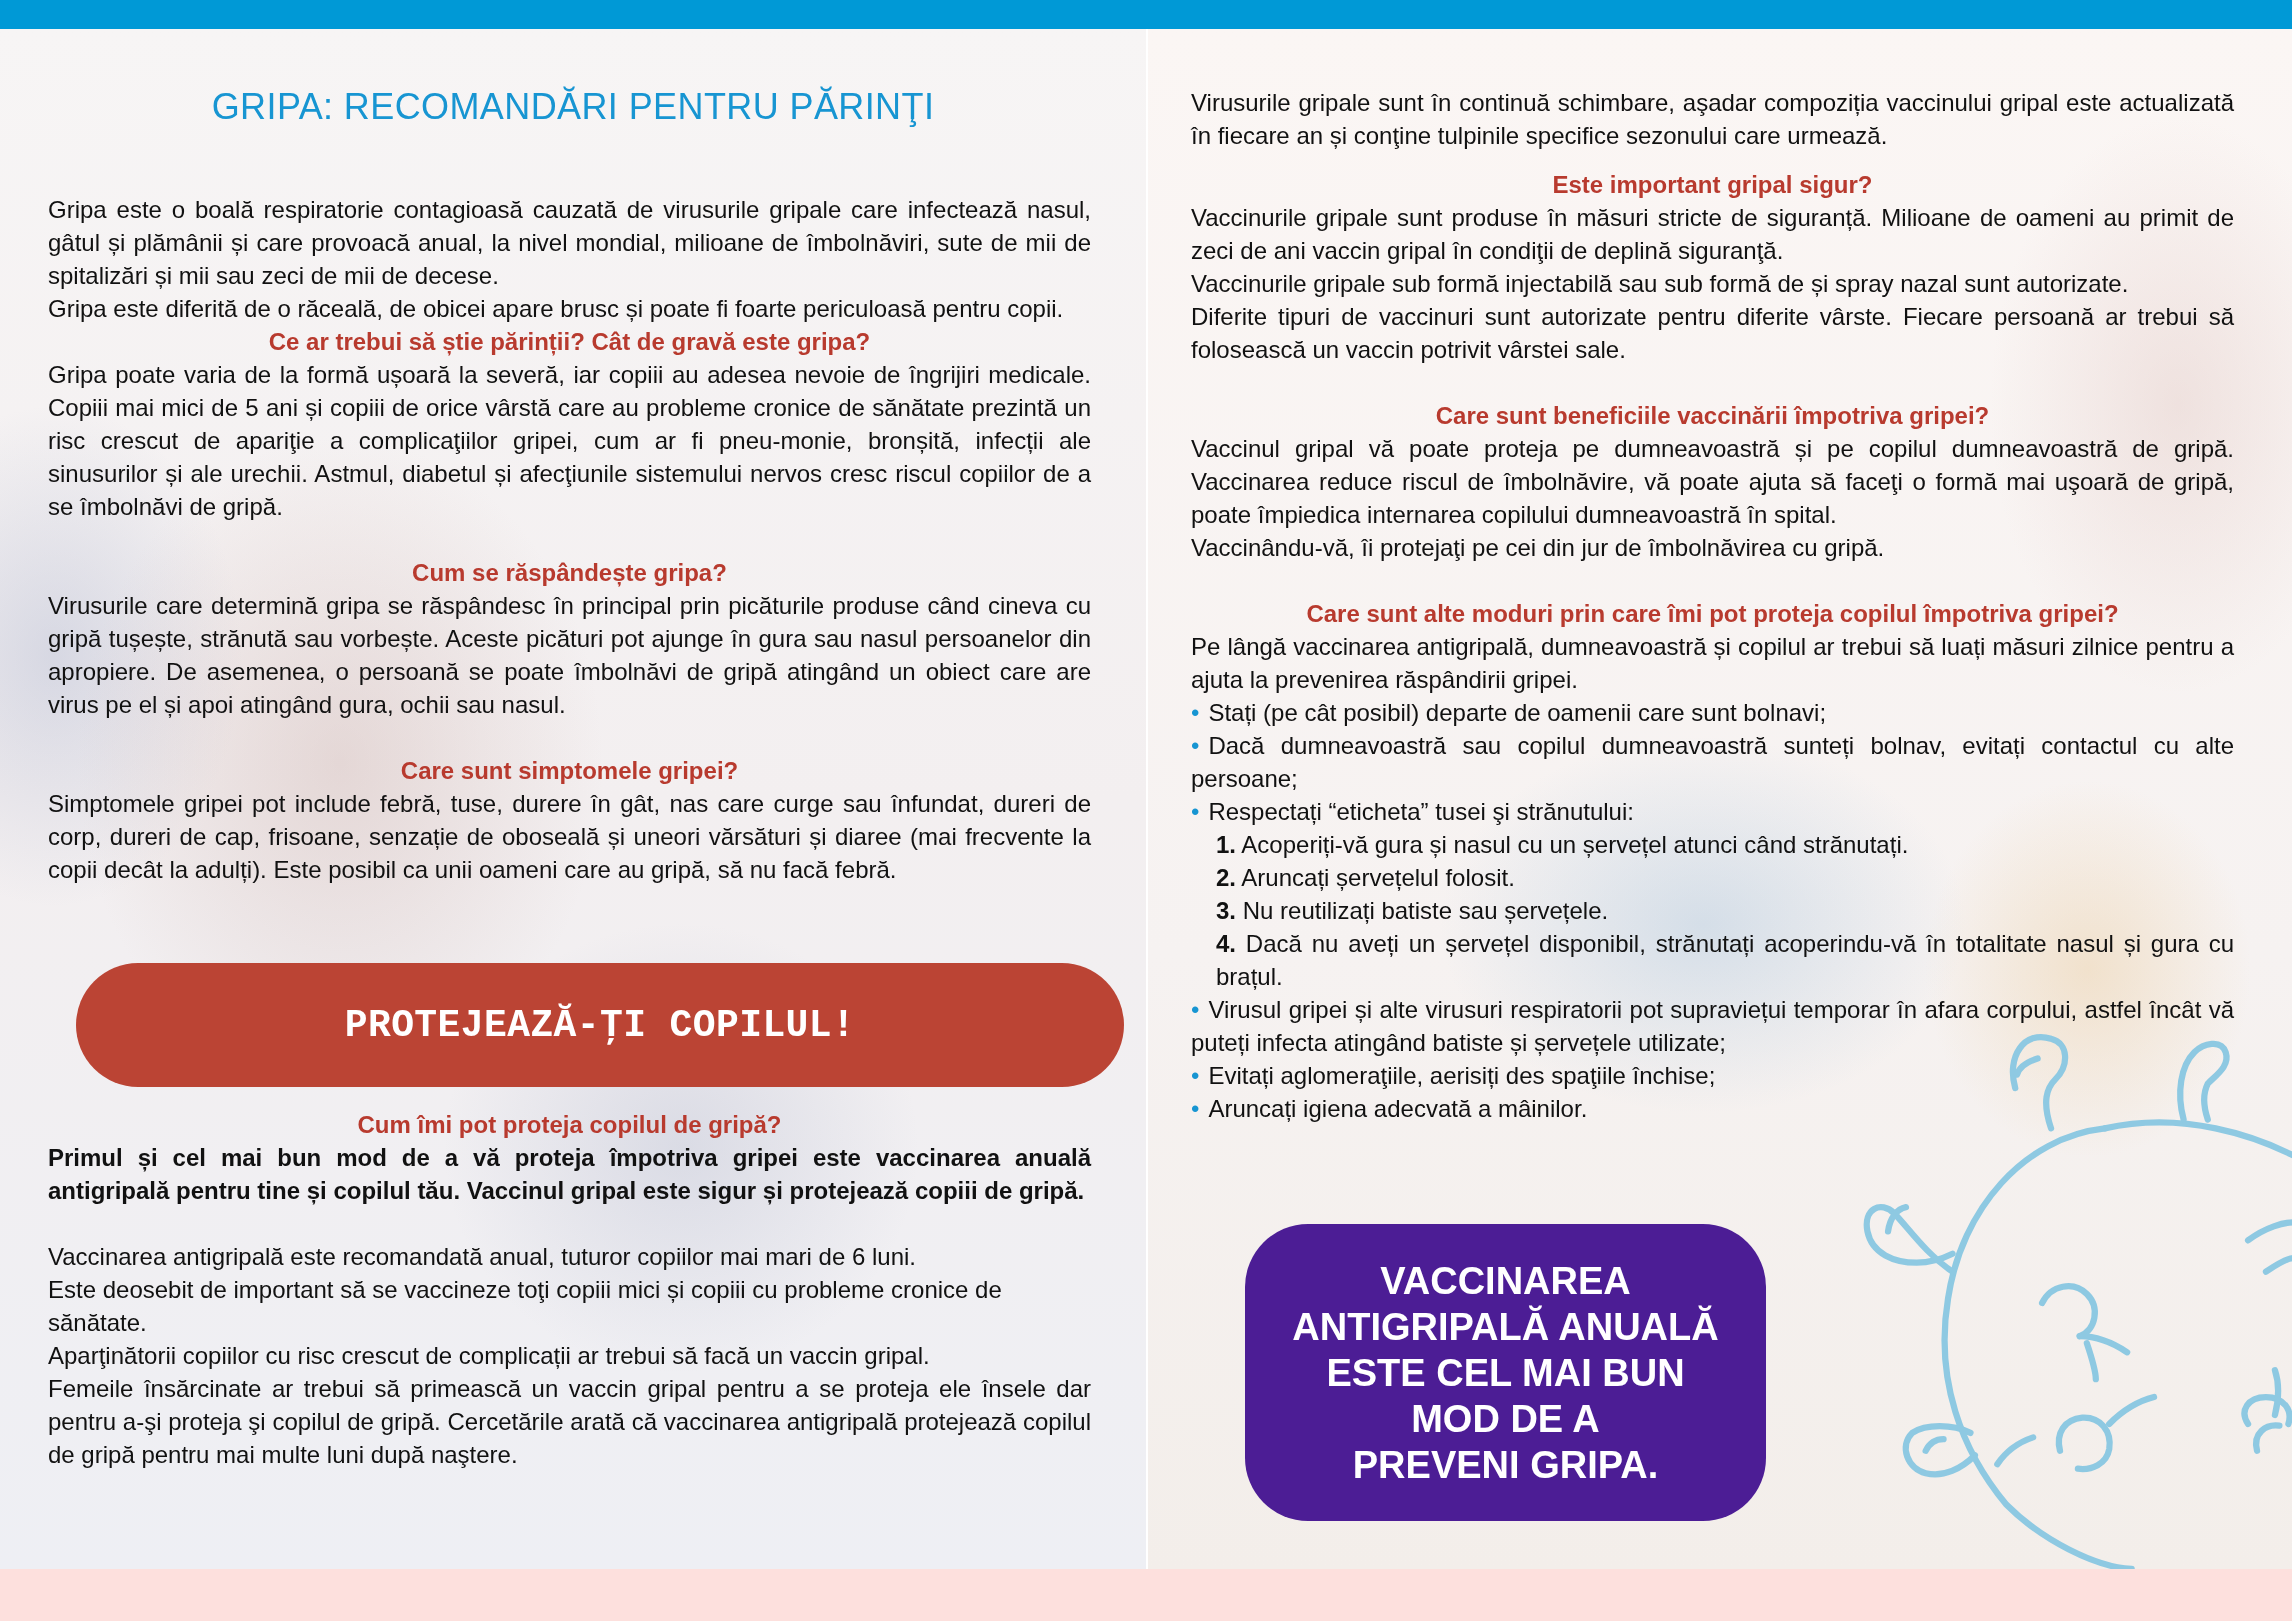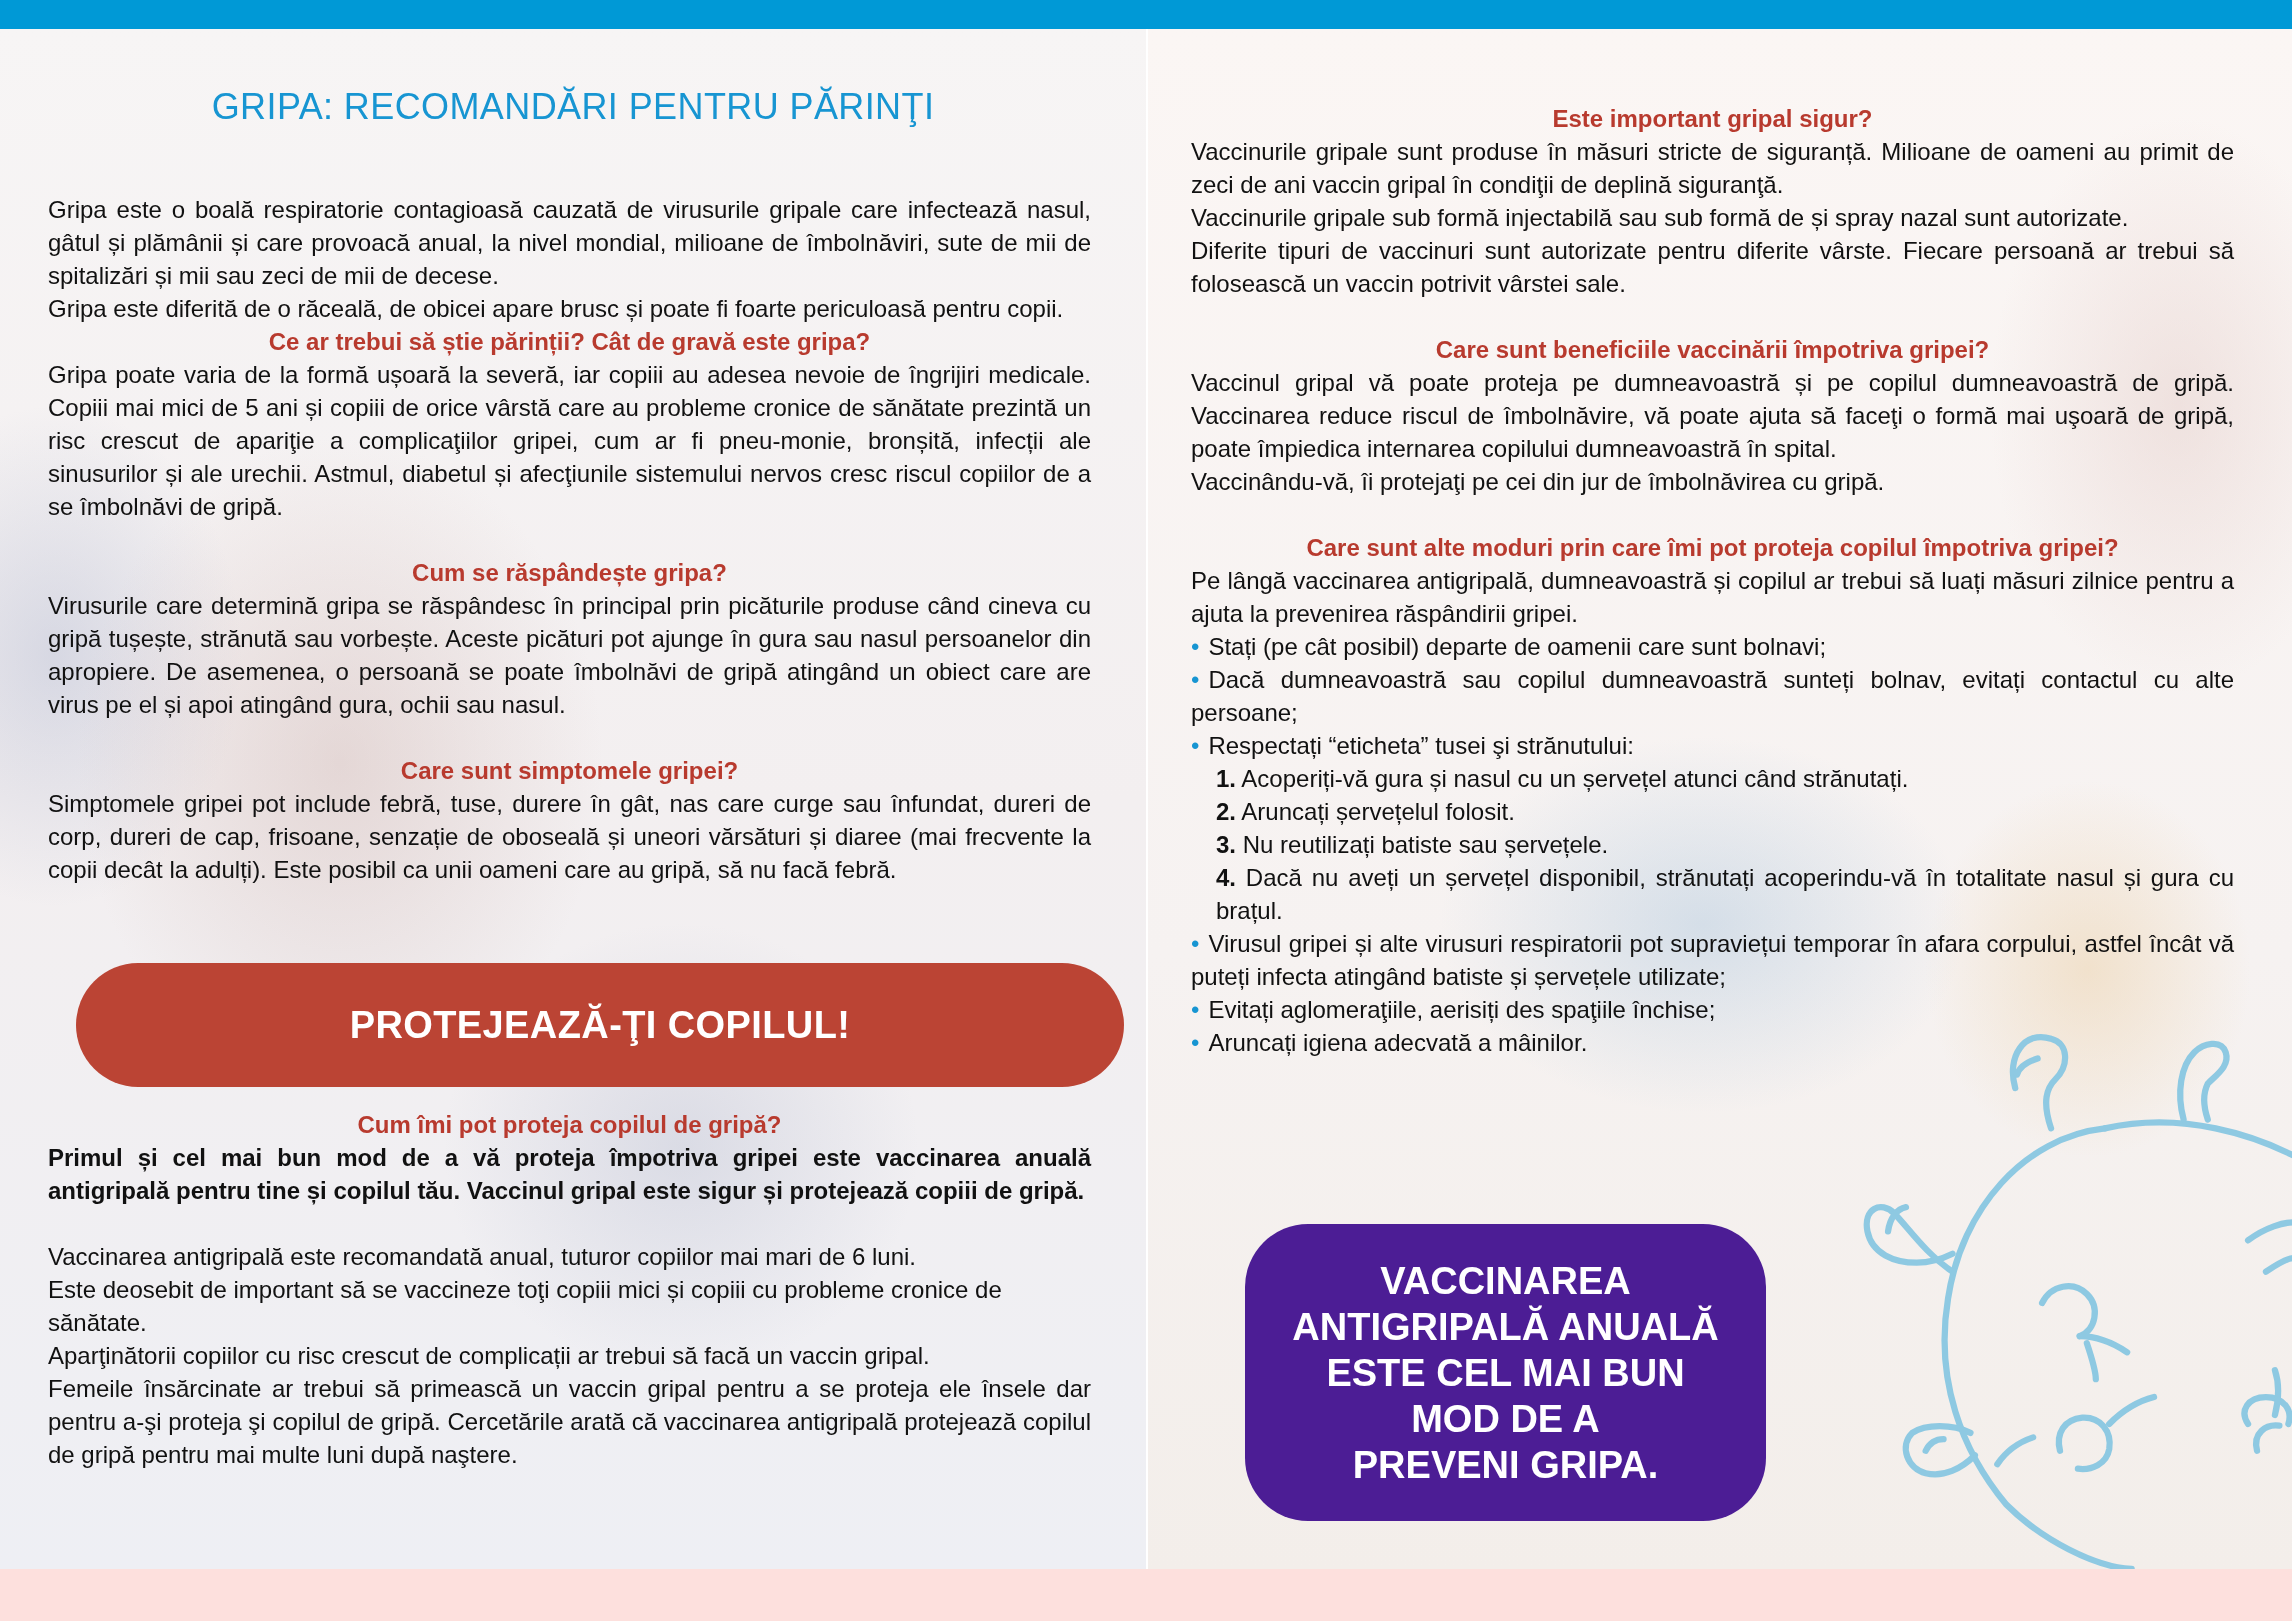--- a/index.html
+++ b/index.html
@@ -51,21 +51,21 @@
     .text-block p { margin: 0; }
     .h-red {
       color: #b83a2e; font-weight: bold; text-align: center; font-size: 24px; line-height: 33px;
     }
     .bold { font-weight: bold; }
     .spacer { height: 33px; }
     .banner-pill {
       position: absolute; left: 76px; top: 963px; width: 1048px; height: 124px;
       background: #bb4434; border-radius: 62px / 62px;
       display: flex; align-items: center; justify-content: center;
-      color: #fff; font-weight: bold; font-size: 38px; letter-spacing: 0.4px;
+      color: #fff; font-weight: bold; font-size: 38px; letter-spacing: 0.4px; font-family: Liberation Mono, monospace;
     }
     .banner-box {
       position: absolute; left: 1245px; top: 1224px; width: 521px; height: 297px;
       background: #4c1d95; border-radius: 63px;
       display: flex; align-items: center; justify-content: center; text-align: center;
       color: #fff; font-weight: bold; font-size: 38px; line-height: 46px;
     }
     .bullet-dot { color: #1795d2; margin-right: 9px; }
     .num { font-weight: bold; }
     .indent { padding-left: 25px; }
@@ -132,20 +132,21 @@
   <div class="h-red">Cum îmi pot proteja copilul de gripă?</div>
   <p class="bold">Primul și cel mai bun mod de a vă proteja împotriva gripei este vaccinarea anuală antigripală pentru tine și copilul tău. Vaccinul gripal este sigur și protejează copiii de gripă.</p>
   <div class="spacer"></div>
   <p style="text-align:left;">Vaccinarea antigripală este recomandată anual, tuturor copiilor mai mari de 6 luni.</p>
   <p style="text-align:left;">Este deosebit de important să se vaccineze toţi copiii mici și copiii cu probleme cronice de sănătate.</p>
   <p style="text-align:left;">Aparţinătorii copiilor cu risc crescut de complicații ar trebui să facă un vaccin gripal.</p>
   <p>Femeile însărcinate ar trebui să primească un vaccin gripal pentru a se proteja ele însele dar pentru a-şi proteja şi copilul de gripă. Cercetările arată că vaccinarea antigripală protejează copilul de gripă pentru mai multe luni după naştere.</p>
 </div>
 
 <div class="text-block" style="left:1191px; top:86px; width:1043px;">
+  <p>Virusurile gripale sunt în continuă schimbare, aşadar compoziția vaccinului gripal este actualizată în fiecare an și conţine tulpinile specifice sezonului care urmează.</p>
   <div class="spacer" style="height:16px;"></div>
 
   <div class="h-red">Este important gripal sigur?</div>
   <p>Vaccinurile gripale sunt produse în măsuri stricte de siguranță. Milioane de oameni au primit de zeci de ani vaccin gripal în condiţii de deplină siguranţă.</p>
   <p>Vaccinurile gripale sub formă injectabilă sau sub formă de și spray nazal sunt autorizate.</p>
   <p>Diferite tipuri de vaccinuri sunt autorizate pentru diferite vârste. Fiecare persoană ar trebui să folosească un vaccin potrivit vârstei sale.</p>
   <div class="spacer"></div>
 
   <div class="h-red">Care sunt beneficiile vaccinării împotriva gripei?</div>
   <p>Vaccinul gripal vă poate proteja pe dumneavoastră și pe copilul dumneavoastră de gripă. Vaccinarea  reduce riscul de îmbolnăvire, vă poate ajuta să faceţi o formă mai uşoară de gripă, poate împiedica internarea copilului dumneavoastră în spital.</p>

